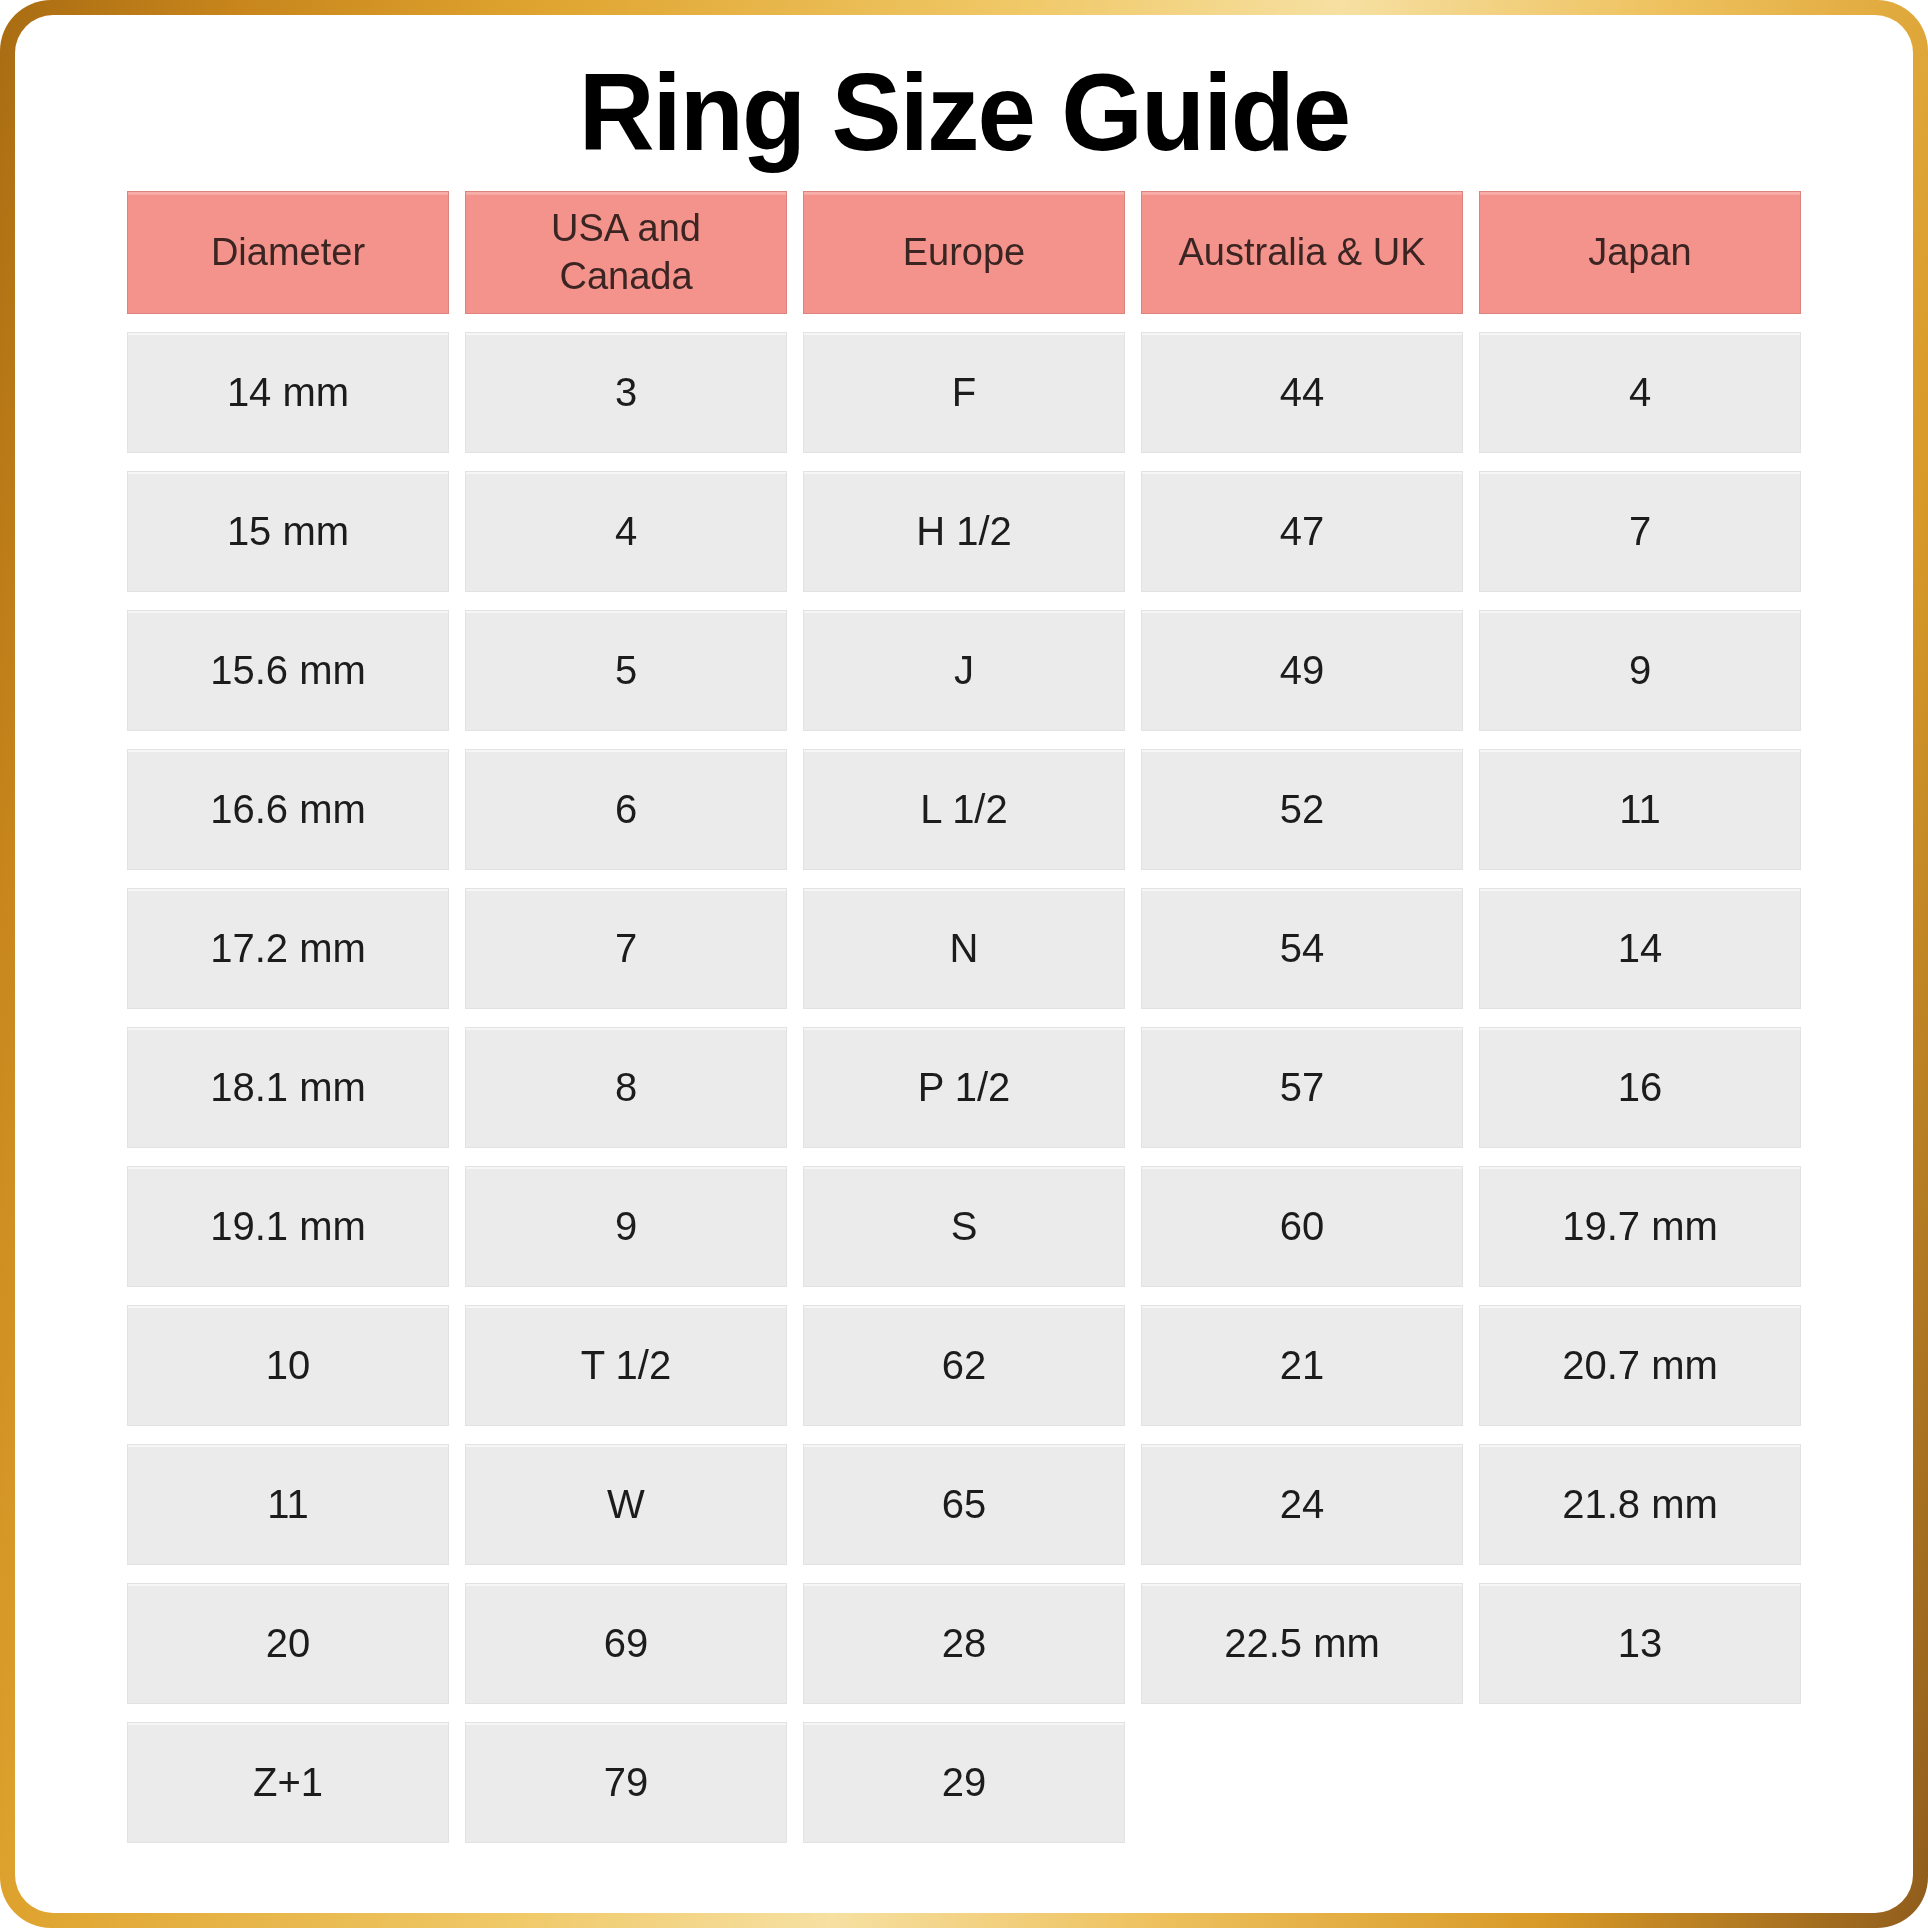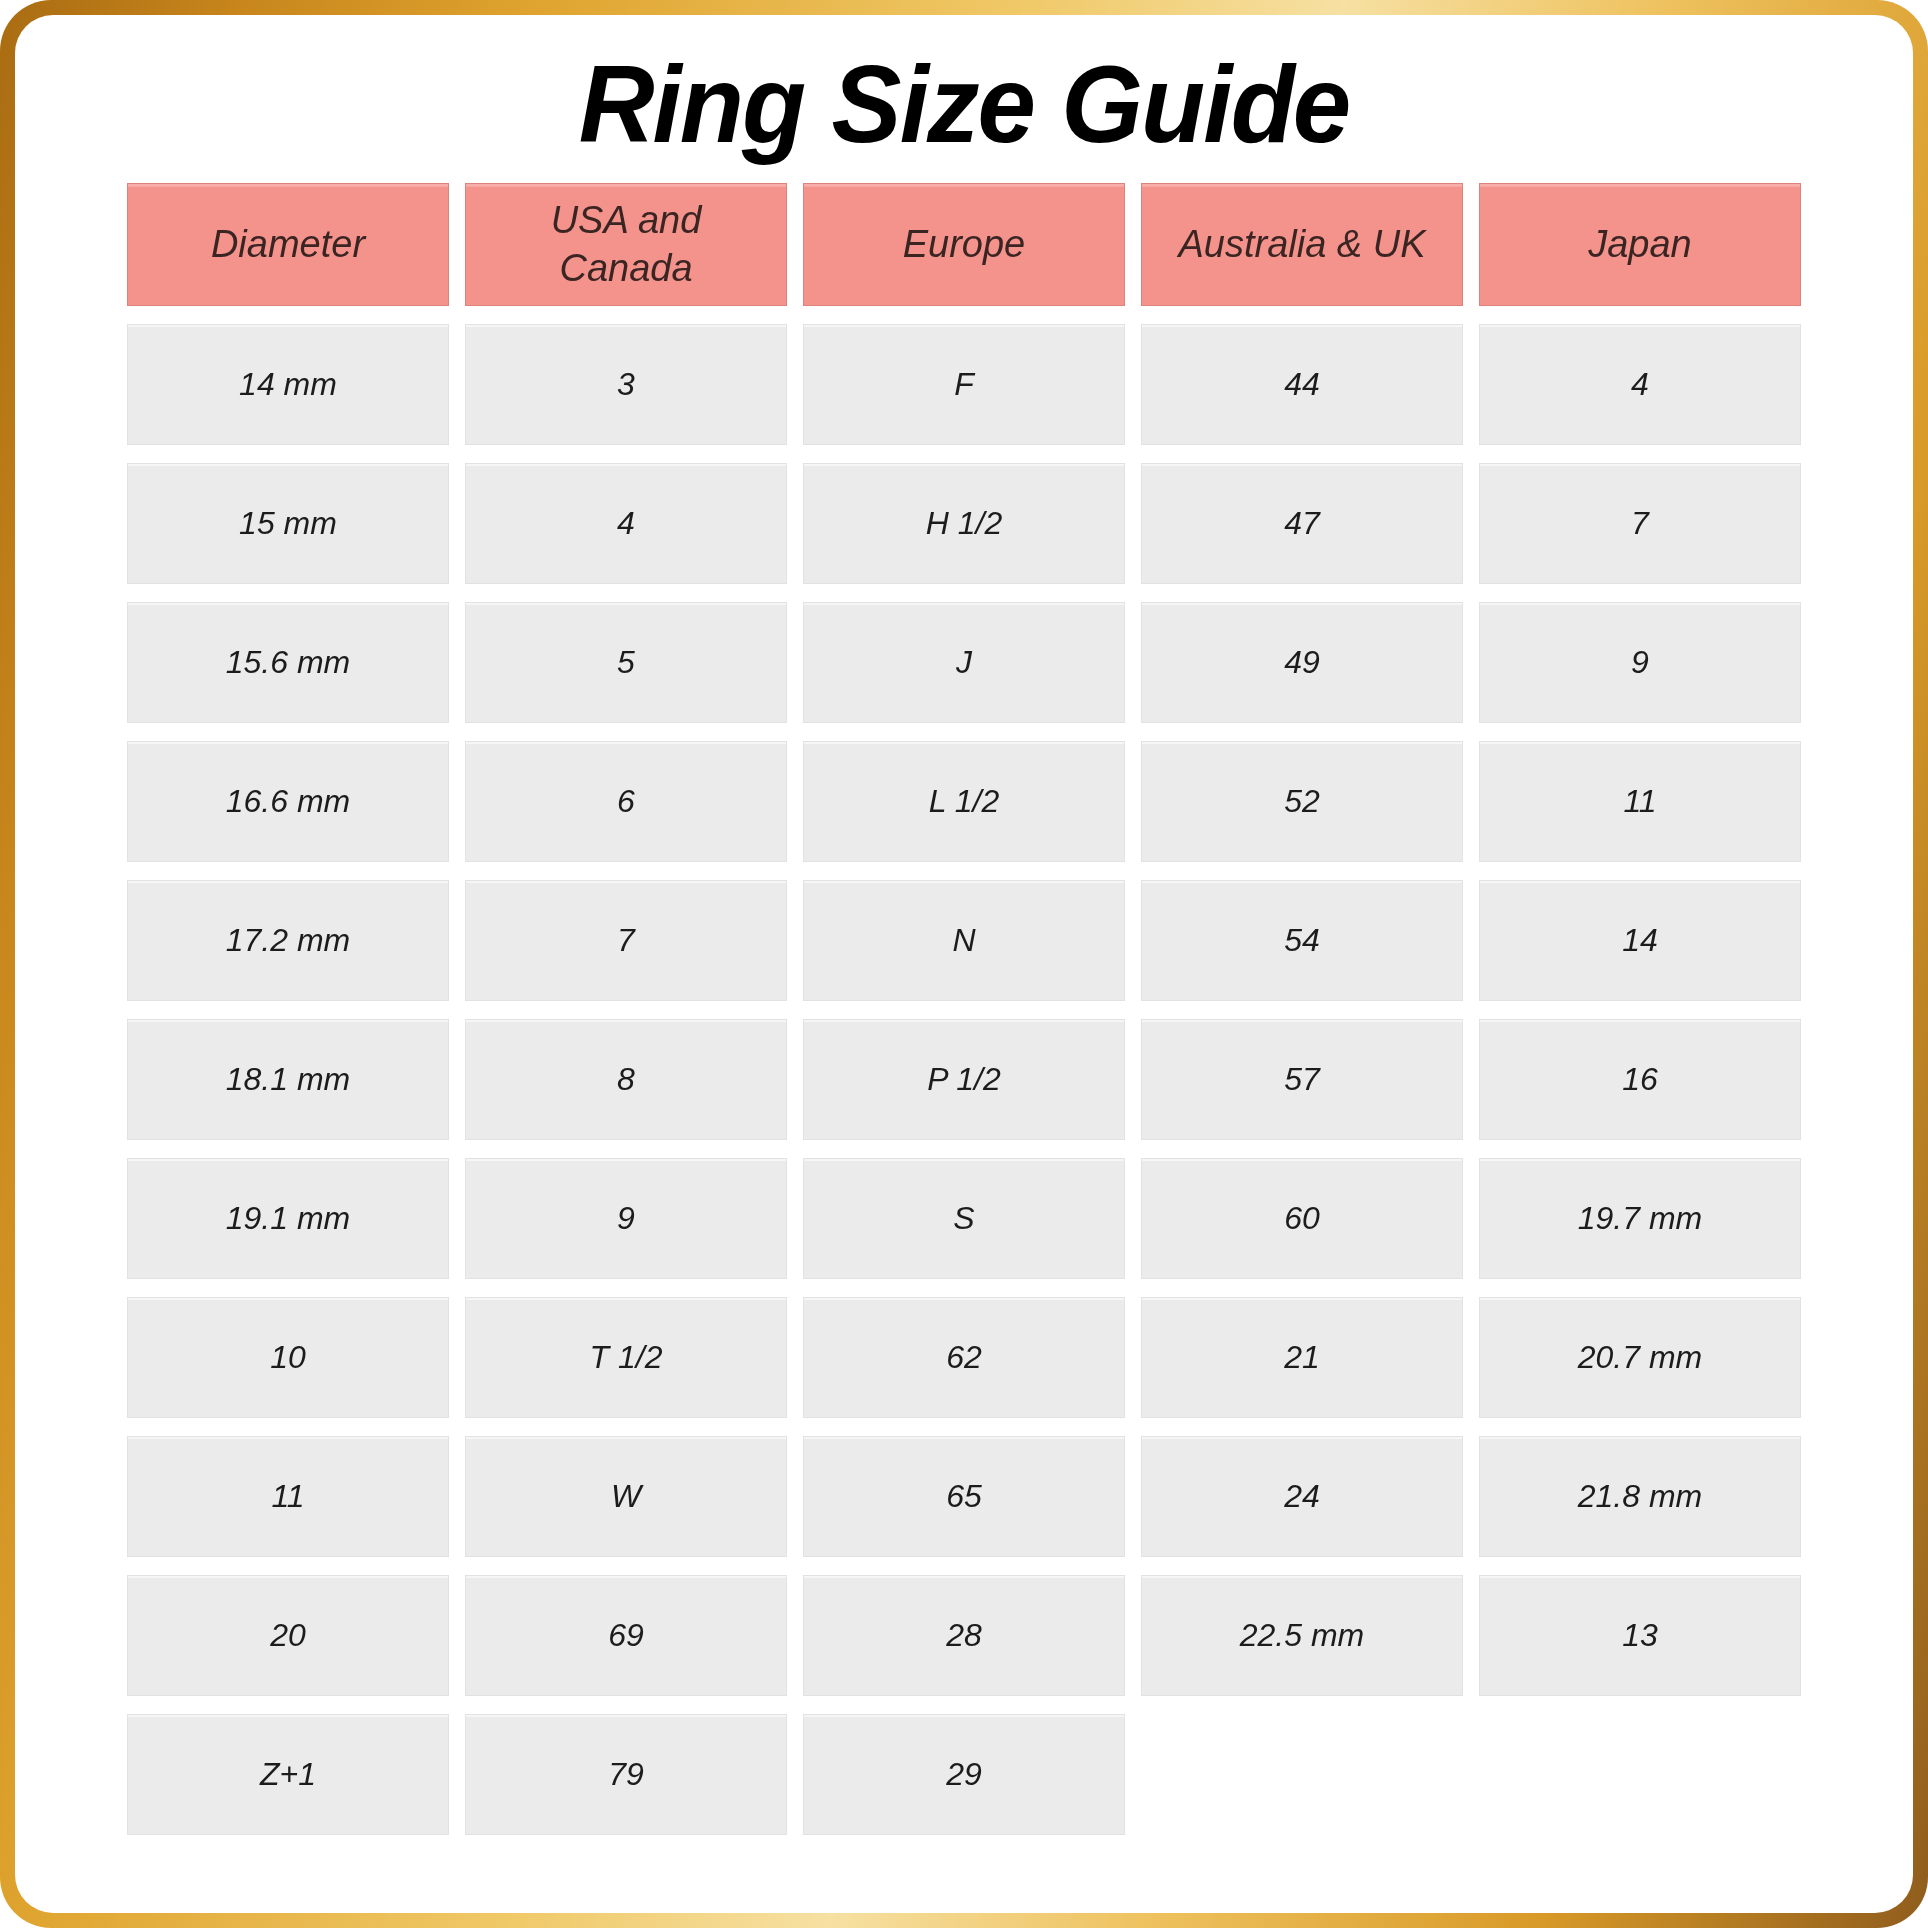--- a/index.html
+++ b/index.html
@@ -15,23 +15,22 @@
       #a96c12 0%, #c8861c 10%, #dfa42f 22%,
       #f0c968 42%, #f6e0a2 55%, #eec25f 68%,
       #d89a28 84%, #8f5c1c 100%);
     border-radius: 51px;
     padding: 15px;
   }
   .inner {
     width: 100%; height: 100%;
     background: #ffffff;
     border-radius: 38px;
-    padding-top: 20px;
+    padding-top: 28px;
     overflow: hidden;
-    font-style: italic;
   }
   .title {
     text-align: center;
     font-size: 105px;
     font-weight: 900;
     letter-spacing: -1.9px;
     color: #000000;
     margin: 9.4px 0 19px 0;
     transform: scaleY(1.05);
   }
@@ -54,21 +53,21 @@
     line-height: 1.25;
     color: #3b2523;
     padding: 0 22.6px;
   }
   .cell {
     background: #ebebeb;
     border: 0.9px solid #e2e2e2;
     box-shadow: inset 0 1.9px 0 rgba(255,255,255,0.55);
     display: flex; align-items: center; justify-content: center;
     text-align: right;
-    font-size: 32px;
+    font-size: 40px;
     color: #1c1c1c;
   }
 </style>
 </head>
 <body>
 
 <div class="frame">
   <div class="inner">
 
     <h1 class="title">Ring Size Guide</h1>

